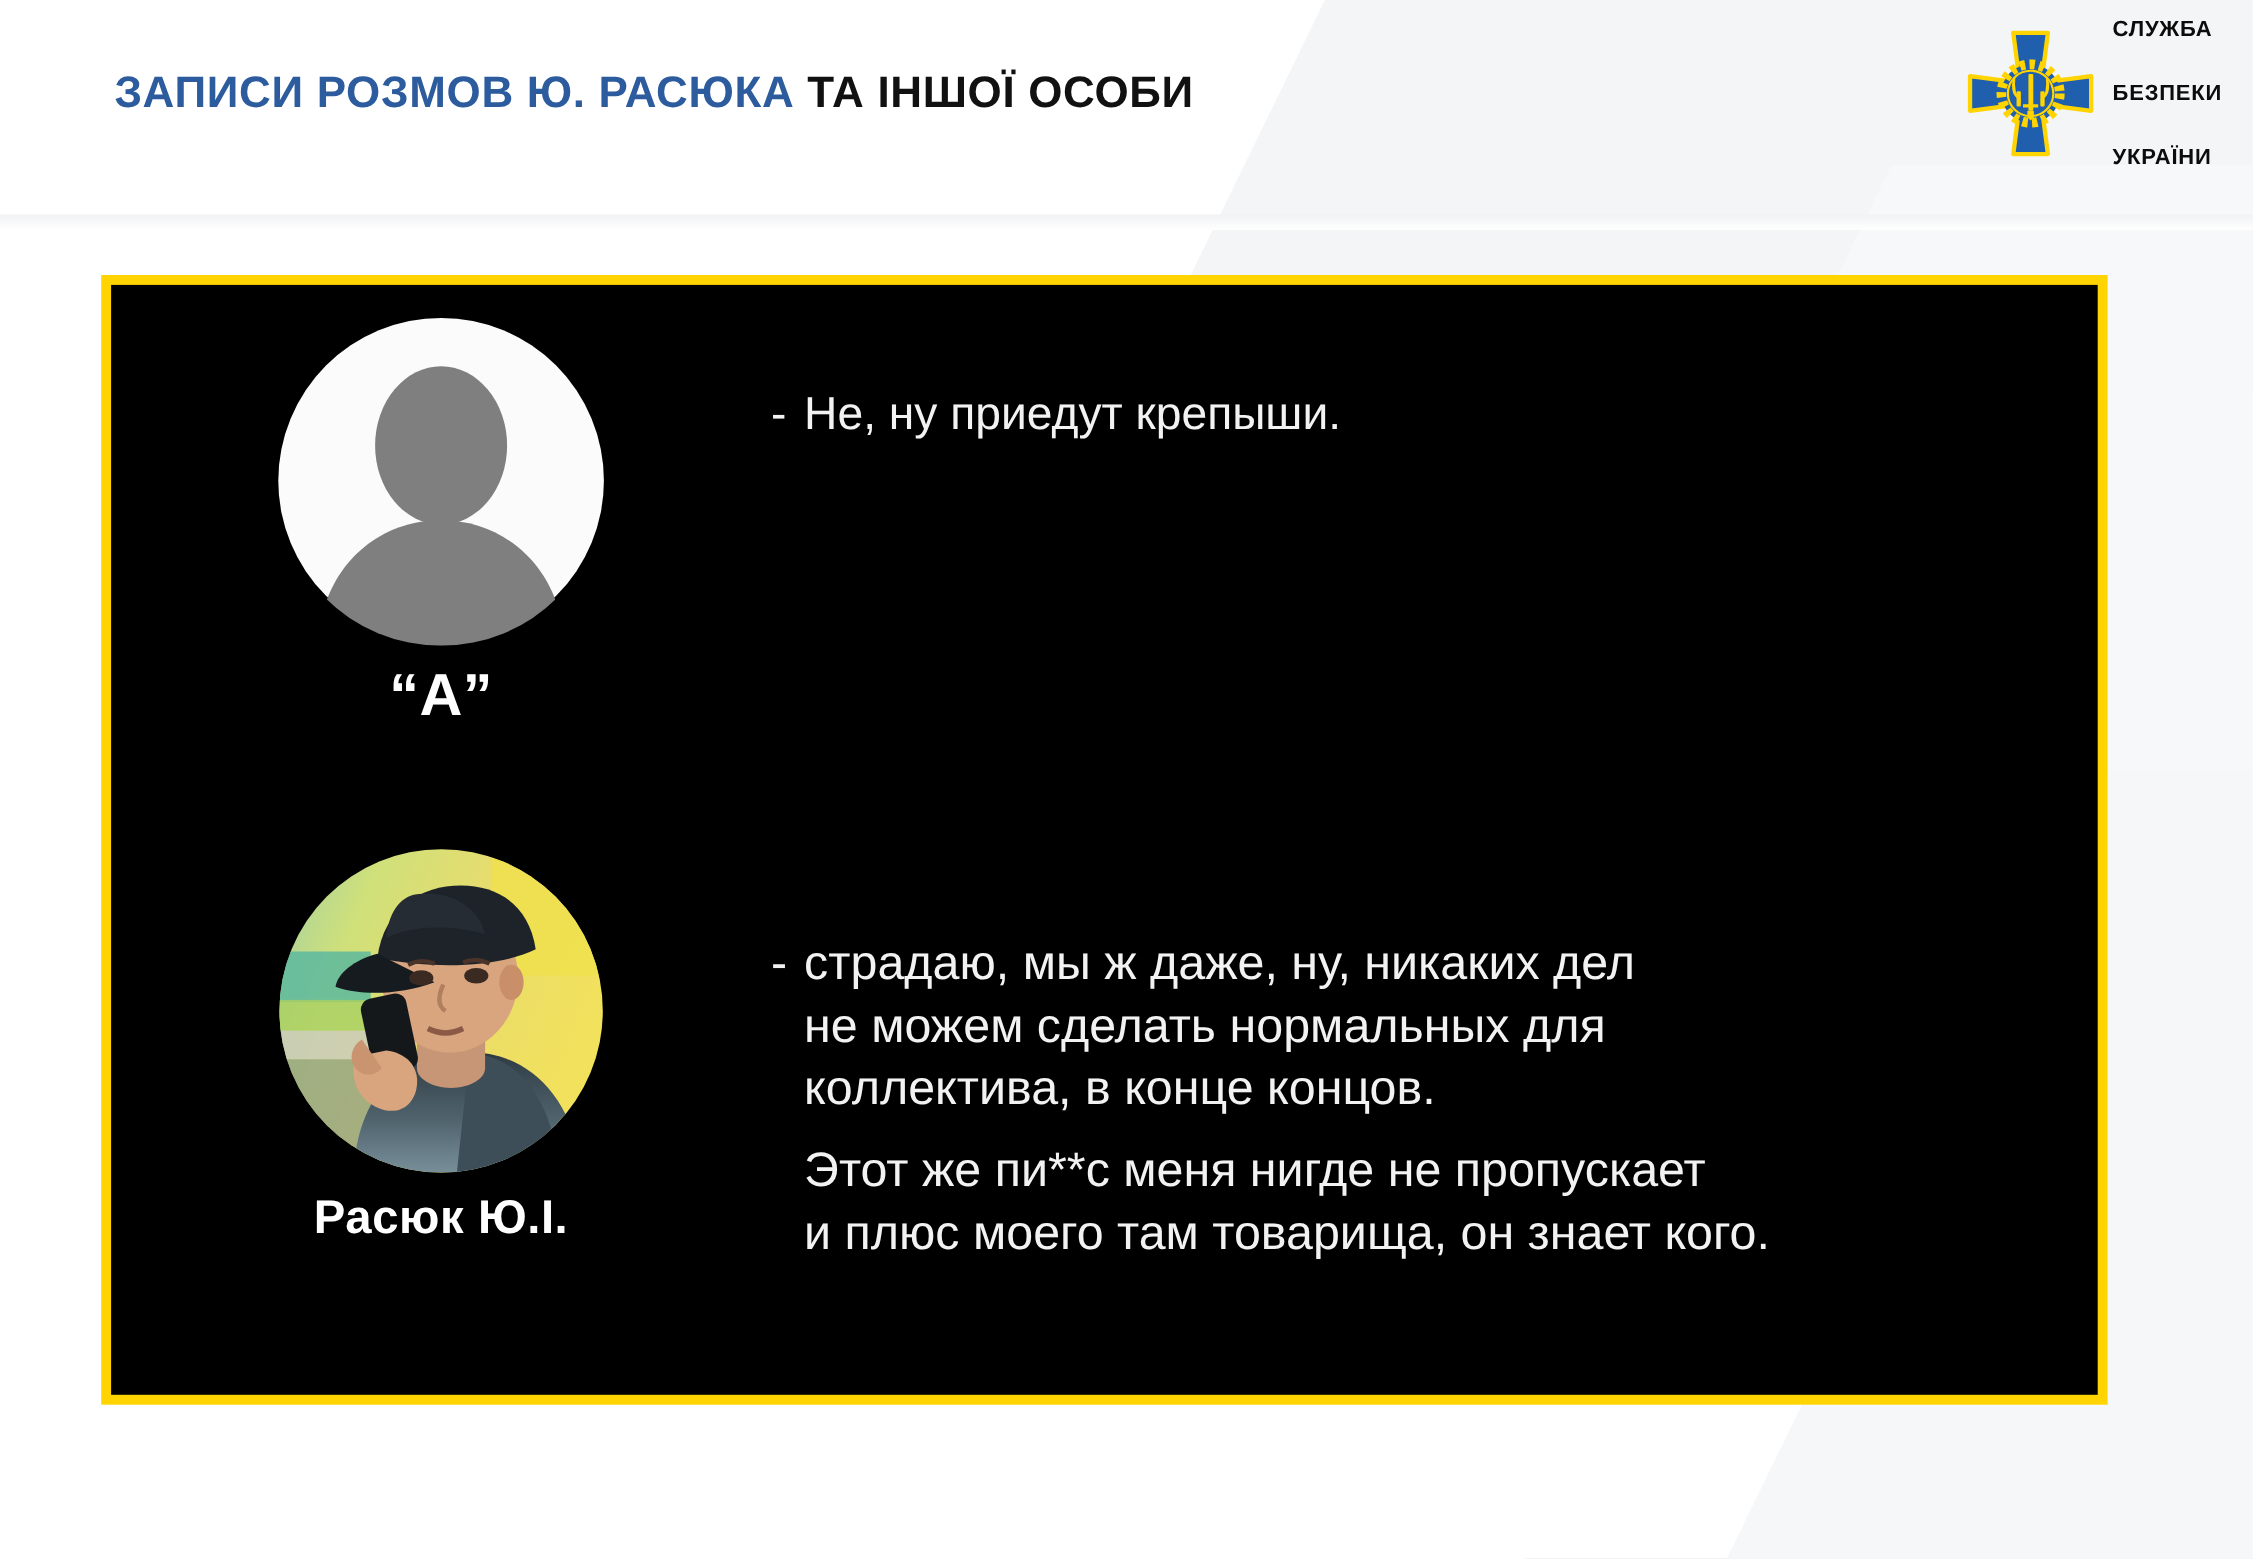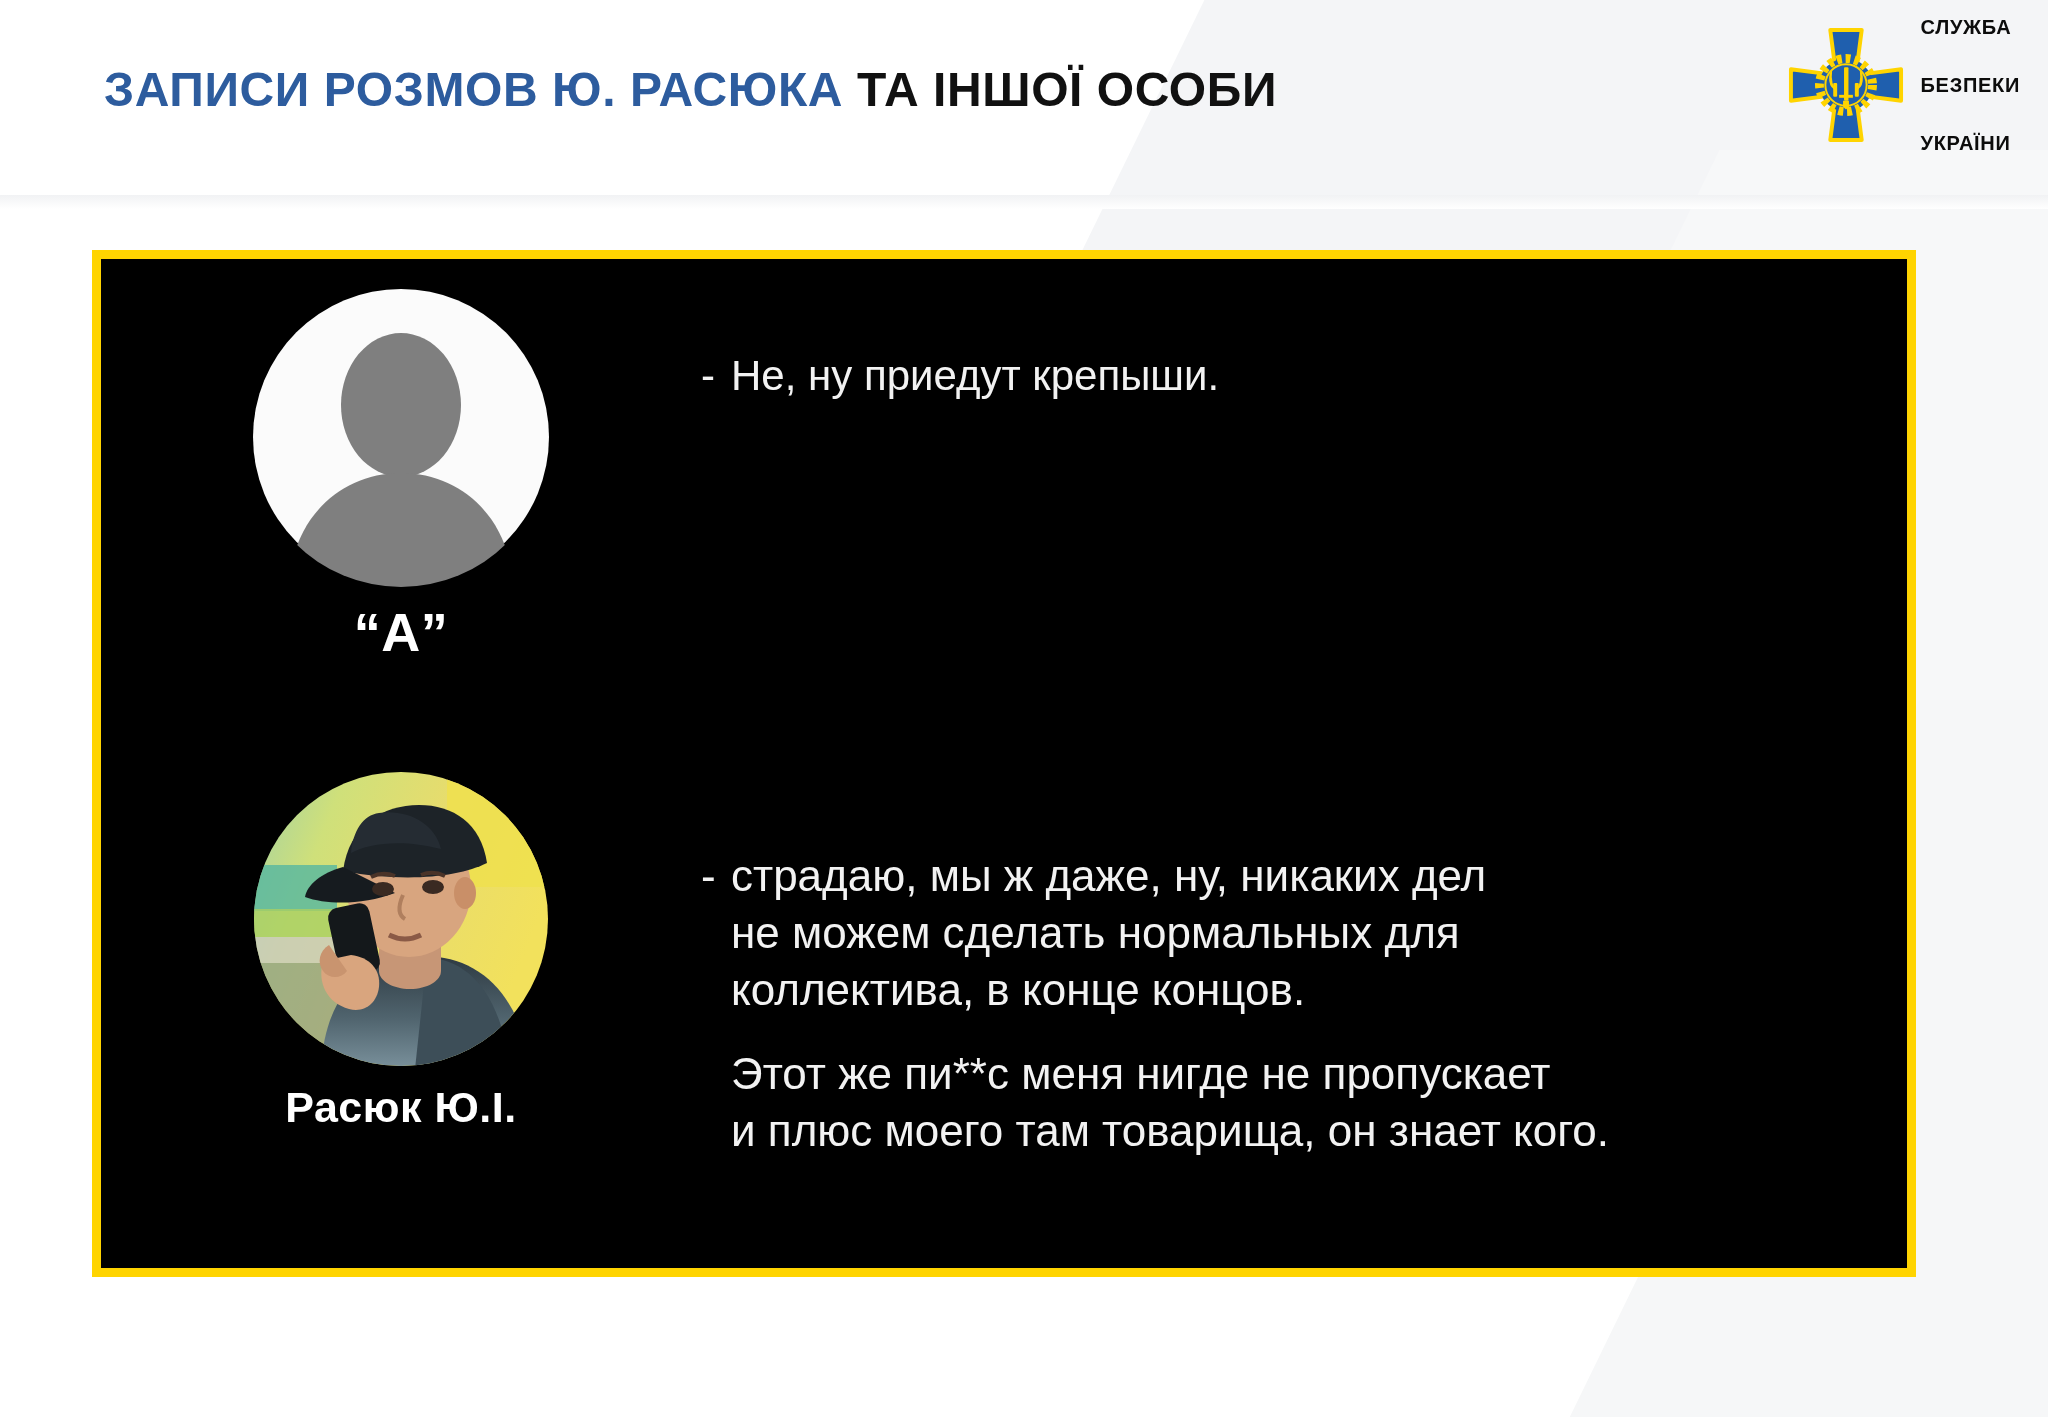--- a/index.html
+++ b/index.html
@@ -44,21 +44,21 @@
 
   
   .header {
     position:absolute;
     top:0; left:0;
     width:2048px; height:196px;
   }
   .page-title {
     position:absolute;
     left:104px; top:62px;
-    font-size:48px;
+    font-size:40px;
     font-weight:bold;
     letter-spacing:0.6px;
     white-space:nowrap;
   }
   .title-blue { color:#2d5c9e; }
   .title-black { color:#111111; }
 
   
   .logo {
     position:absolute;
@@ -140,21 +140,21 @@
   .dash {
     flex:0 0 auto;
     width:30px;
     color:#f2f2f2;
   }
   .qtext { flex:1 1 auto; }
   .qtext p { margin:0; }
 
   .quote-a { margin-top:62px; font-size:42px; line-height:1.30; font-weight:normal; }
   .quote-b { margin-top:78px; font-size:44px; line-height:1.30; font-weight:normal; }
-  .quote-b .para-gap { margin-top:26px; display:block; }
+  .quote-b .para-gap { margin-top:16px; display:block; }
 </style>
 </head>
 <body>
 
 <div class="page">
 
   <div class="bg-shape bg-a"></div>
   <div class="bg-shape bg-b"></div>
   <div class="bg-shape bg-c"></div>
   <div class="bg-shape bg-d"></div>

